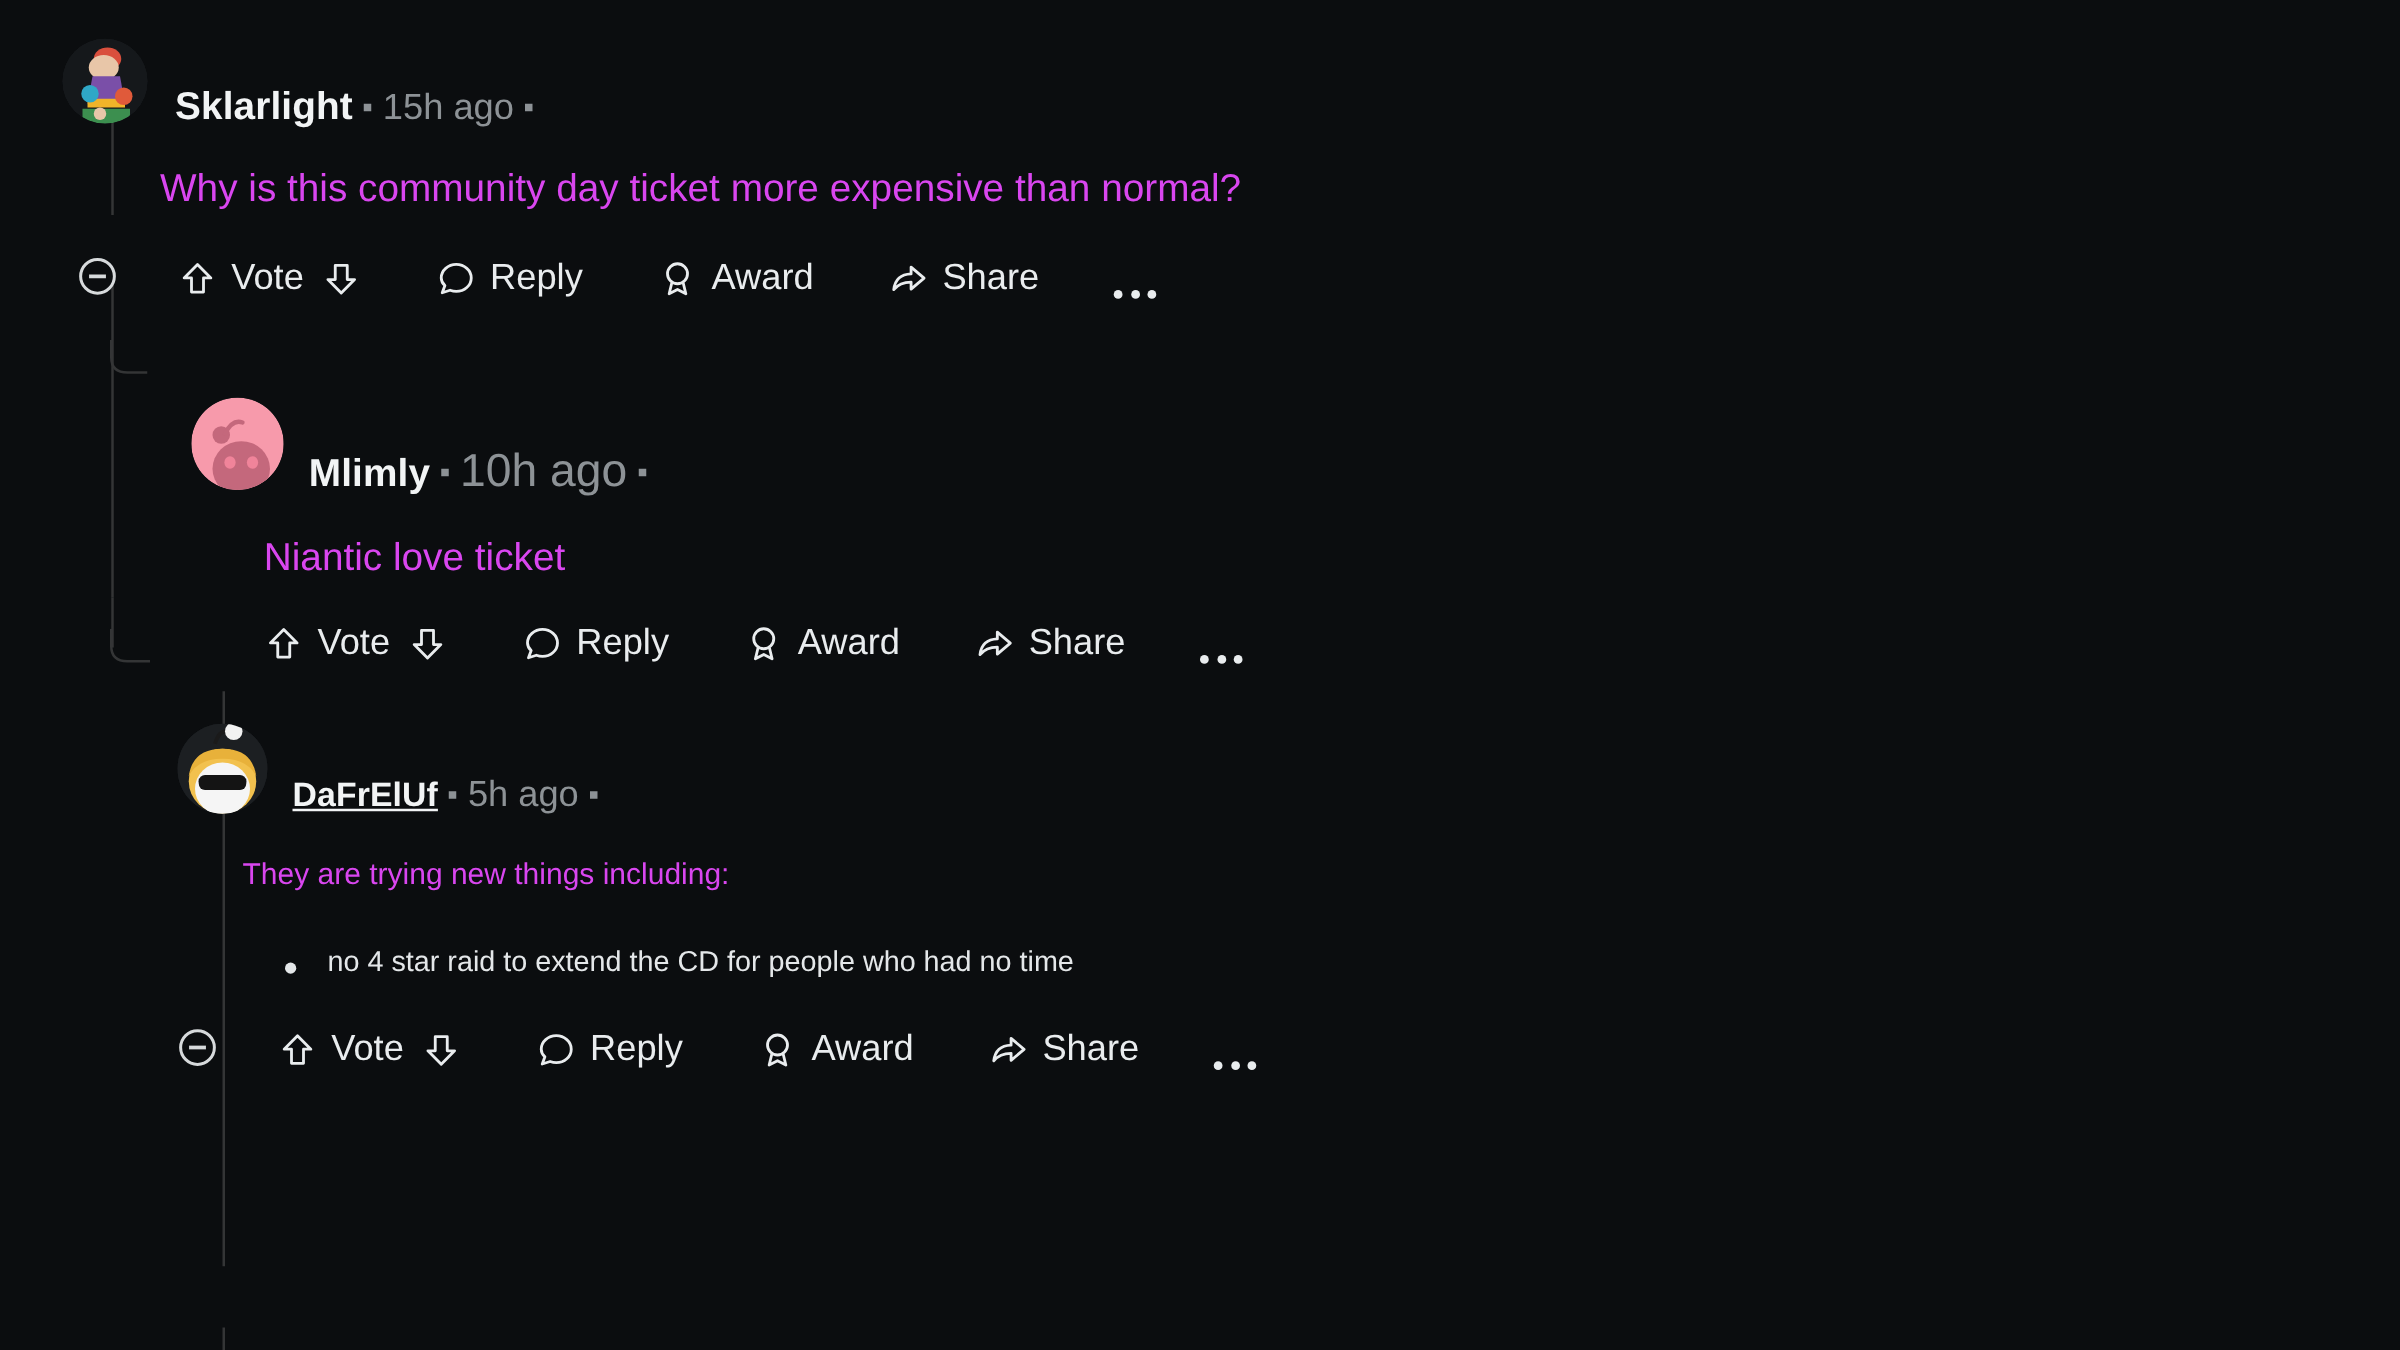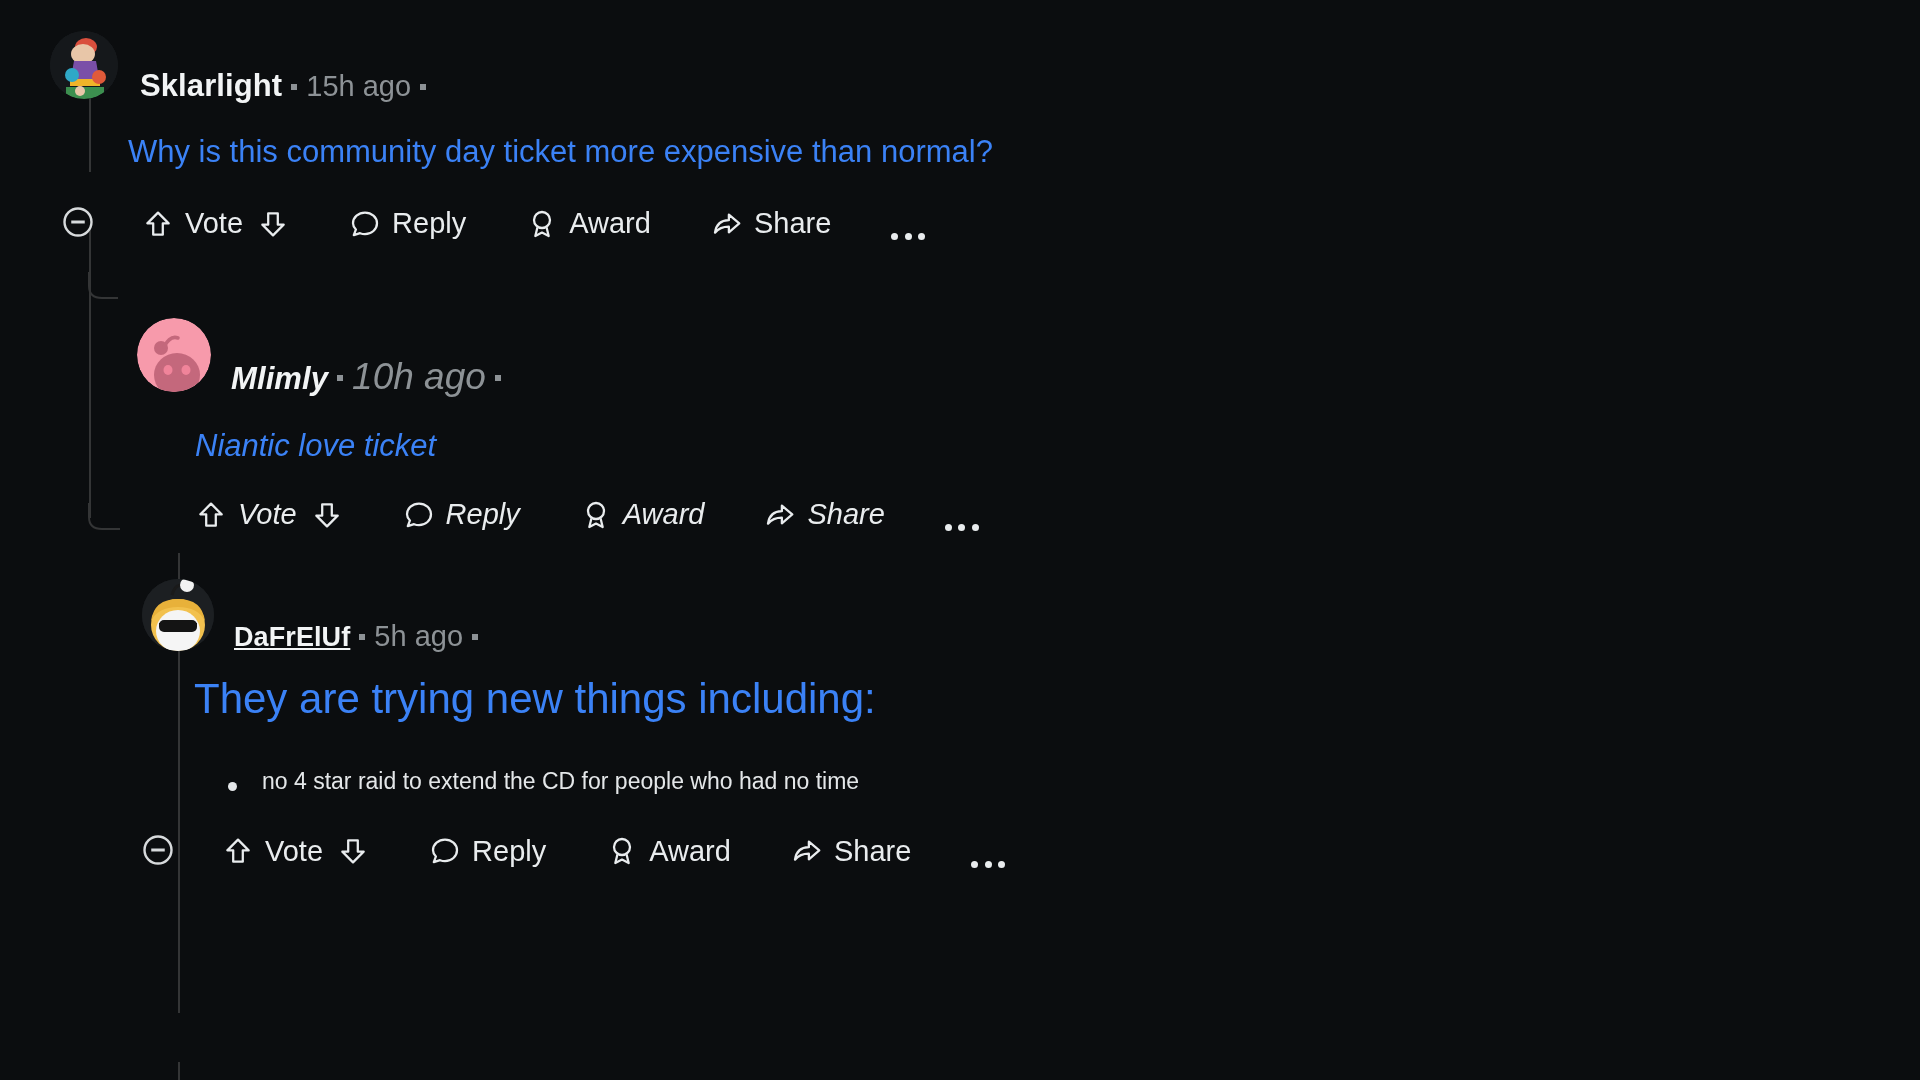--- a/index.html
+++ b/index.html
@@ -42,21 +42,21 @@
   }
   .dot {
     display: inline-block;
     width: 6px; height: 6px;
     background: #8d9296;
     margin: 0 9px 3px 9px;
     vertical-align: middle;
   }
 
   .body-text {
-    color: #3b82f6;
+    color: #d946ef;
     line-height: 1.42;
     font-weight: 300;
   }
 
   ul.bullets {
     list-style: none;
     margin: 0;
   }
   ul.bullets li {
     position: relative;
@@ -213,21 +213,21 @@
       </div>
 
       <div class="ellipsis" style="margin-left:60px;">
         <i></i>
         <i></i>
         <i></i>
       </div>
     </div>
   </div>
 
-  <div class="comment" style="left:137px; top:312px; width:1760px;font-style:italic;">
+  <div class="comment" style="left:153px; top:312px; width:1760px;">
 
     <div class="c-header">
       <div class="avatar" style="width:74px; height:74px;">
         <svg width="74" height="74" viewBox="0 0 74 74">
           <defs>
               <clipPath id="cl2">
                 <circle cx="37" cy="37" r="37"></circle>
               </clipPath>
             </defs>
           <g clip-path="url(#cl2)">
@@ -325,21 +325,21 @@
         </svg>
       </div>
       <div style="margin-left:20px; display:flex; align-items:baseline;">
         <span class="uname" style="font-size:27px;text-decoration:underline;">DaFrElUf</span>
         <span class="meta" style="font-size:29px;">
           <span class="dot"></span><span>5h ago</span><span class="dot"></span>
         </span>
       </div>
     </div>
 
-    <div class="body-text" style="margin-left:52px; margin-top:16px; font-size:42px;">They are trying new things including:</div>
+    <div class="body-text" style="margin-left:52px; margin-top:30px; font-size:24px;">They are trying new things including:</div>
 
     <ul class="bullets" style="margin-left:120px; margin-top:36px; width:1400px; font-size:23px;">
       <li style="margin-bottom:16px;">no 4 star raid to extend the CD for people who had no time</li>
     </ul>
 
     <div class="actions" style="margin-top:34px; margin-left:-12px;">
 
       <div class="collapse-btn" style="width:56px; justify-content:center;">
         <svg width="36" height="36" viewBox="0 0 24 24" fill="none" stroke="#d7dadc" stroke-width="1.6">
           <circle cx="12" cy="12" r="9"></circle>

